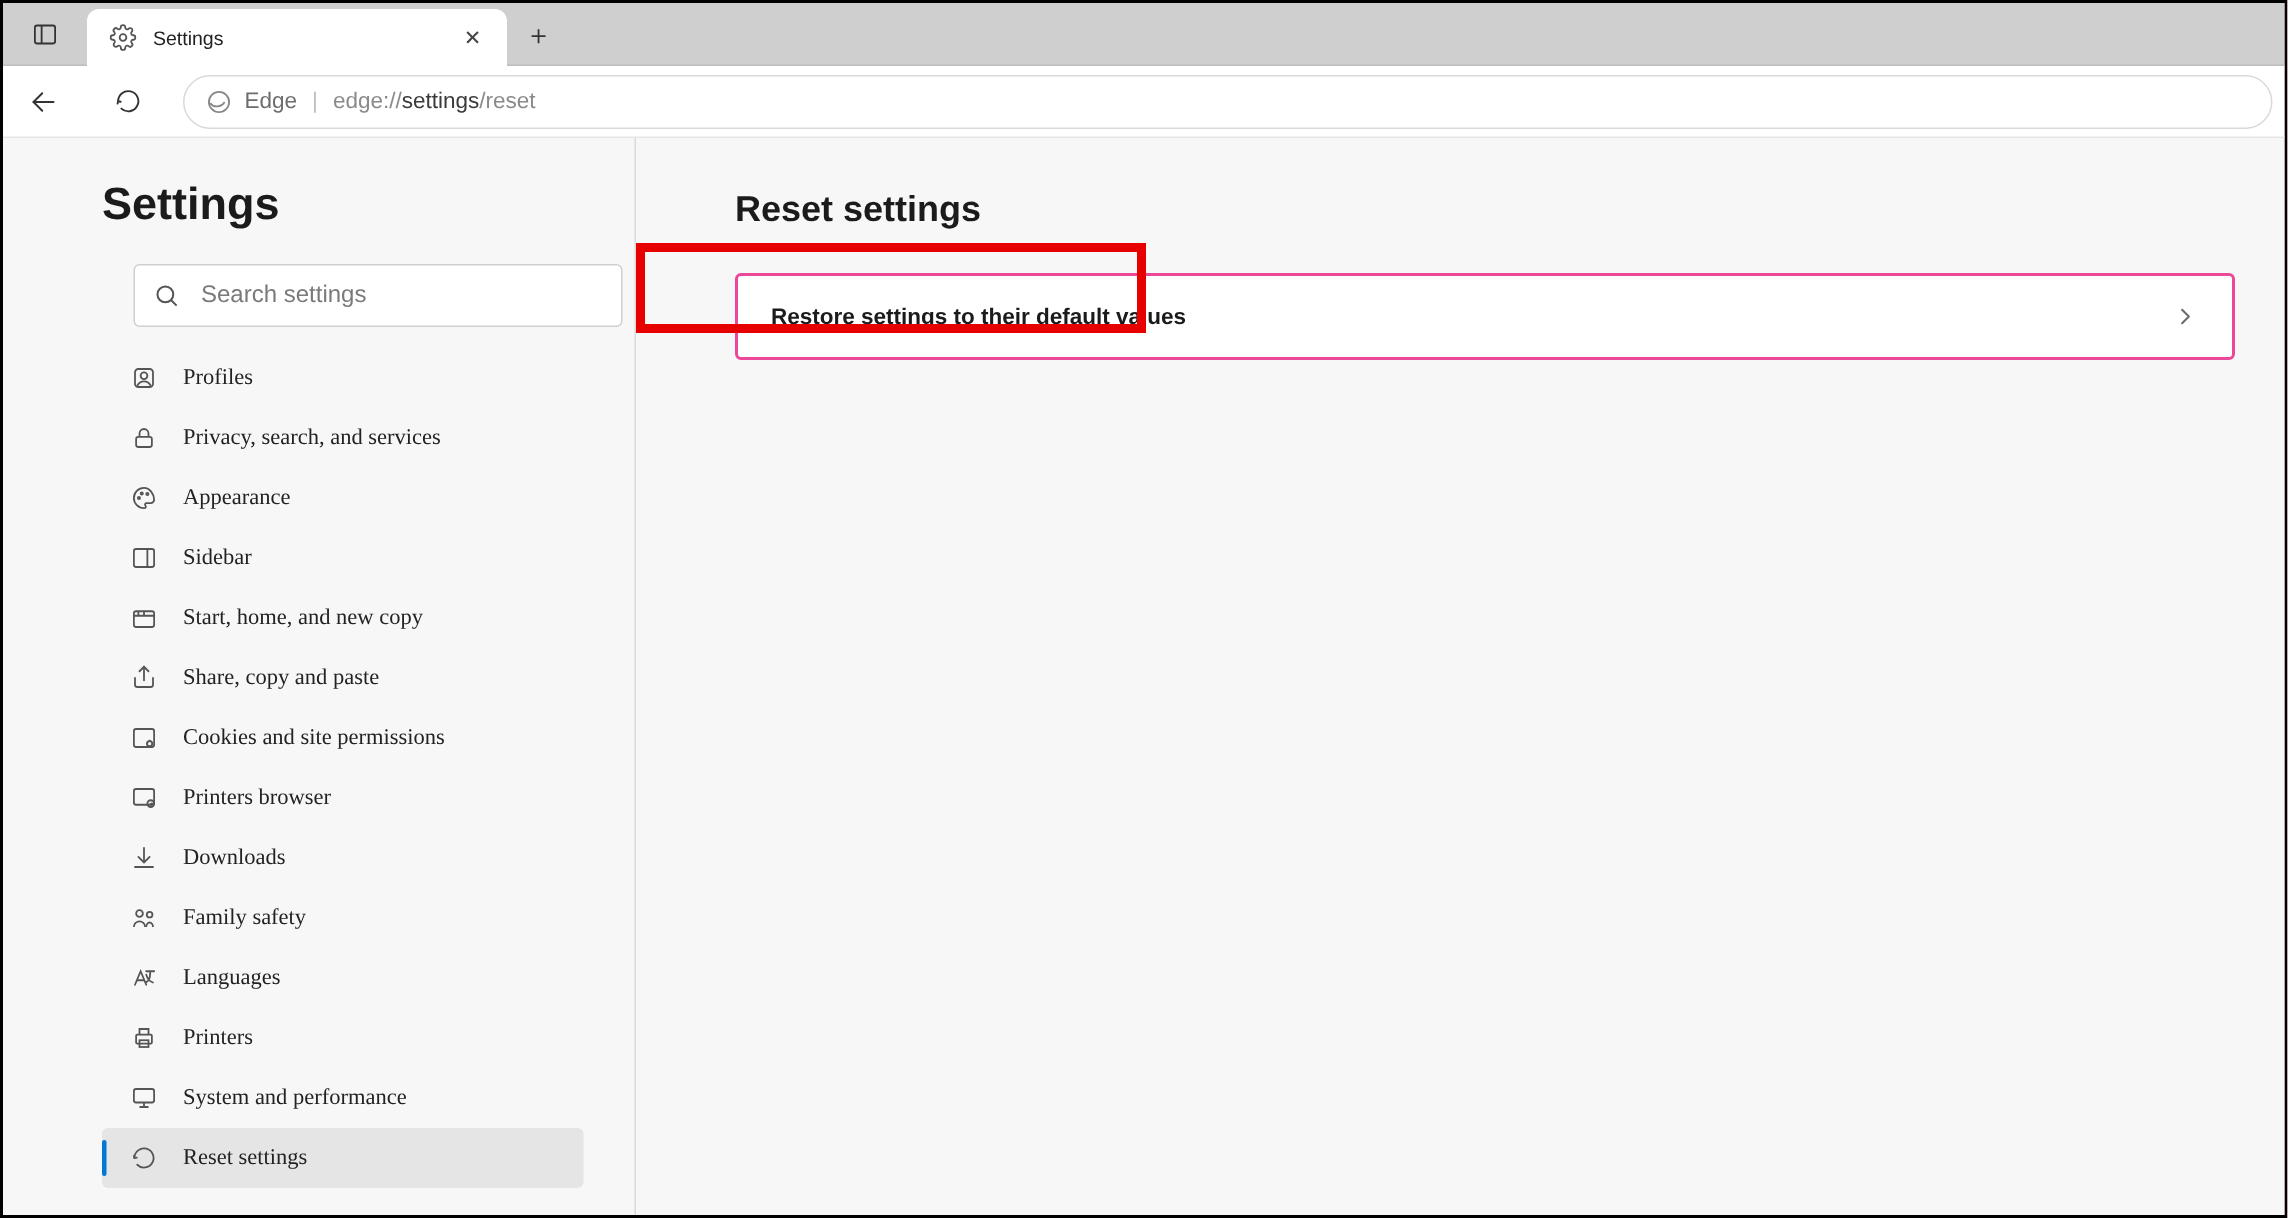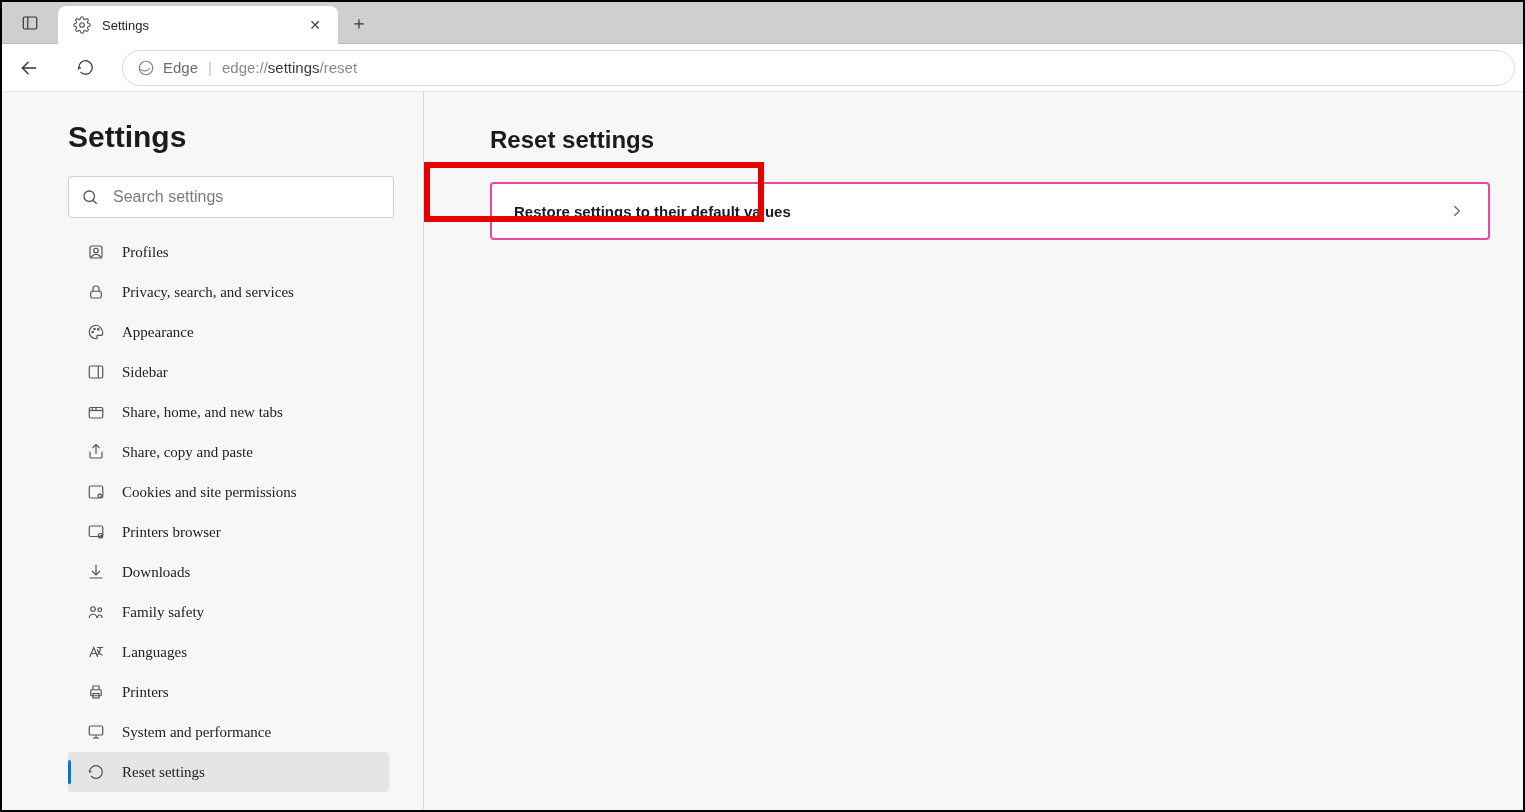--- a/index.html
+++ b/index.html
@@ -113,20 +113,21 @@
     width: 326px;
     height: 42px;
     background: #fff;
     border: 1px solid #cfcfcf;
     border-radius: 4px;
     display: flex;
     align-items: center;
     padding: 0 12px;
     gap: 12px;
     margin-bottom: 14px;
+    margin-left: 21px;
   }
   .search-box input {
     border: none; outline: none;
     font-size: 16px; color:#333;
     flex:1; background:transparent;
   }
   .search-box input::placeholder { color:#7a7a7a; }
   .nav-list { list-style:none; margin:0; padding:0; }
   .nav-item {
     height: 40px;
@@ -302,21 +303,21 @@
         </li>
         <li class="nav-item">
           <span class="nav-icon">
               <svg viewBox="0 0 24 24" fill="none" stroke="#555" stroke-width="1.6">
                 <rect x="3" y="6" width="18" height="14" rx="2"></rect>
                 <line x1="3" y1="10" x2="21" y2="10"></line>
                 <line x1="7" y1="6" x2="7" y2="10"></line>
                 <line x1="12" y1="6" x2="12" y2="10"></line>
               </svg>
             </span>
-          <span>Share, home, and new tabs</span>
+          <span>Start, home, and new copy</span>
         </li>
         <li class="nav-item">
           <span class="nav-icon">
               <svg viewBox="0 0 24 24" fill="none" stroke="#555" stroke-width="1.6" stroke-linecap="round">
                 <path d="M4 12v6a2 2 0 0 0 2 2h12a2 2 0 0 0 2-2v-6"></path>
                 <polyline points="16 6 12 2 8 6"></polyline>
                 <line x1="12" y1="2" x2="12" y2="14"></line>
               </svg>
             </span>
           <span>Share, copy and paste</span>

